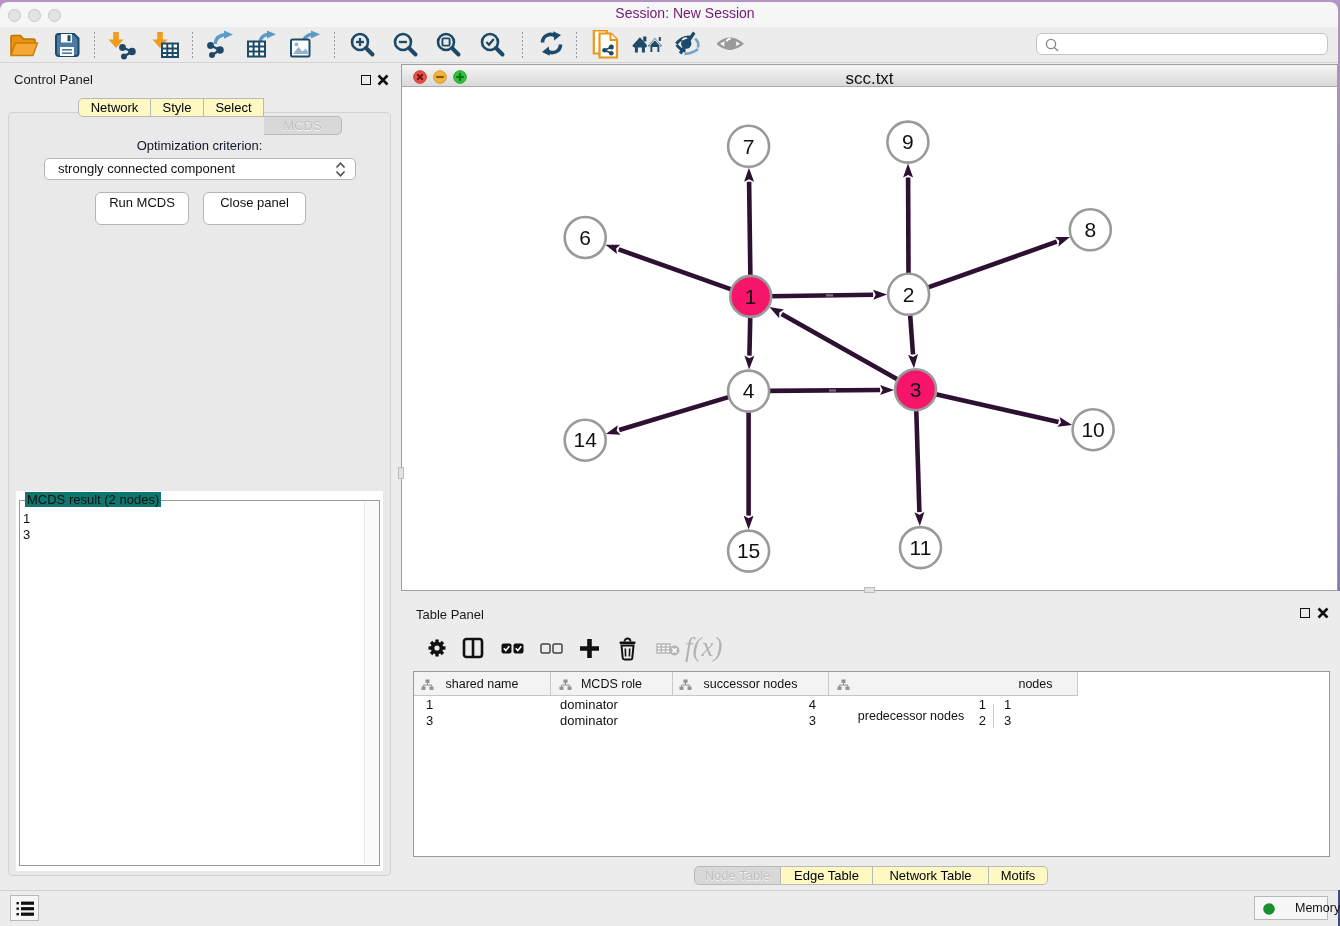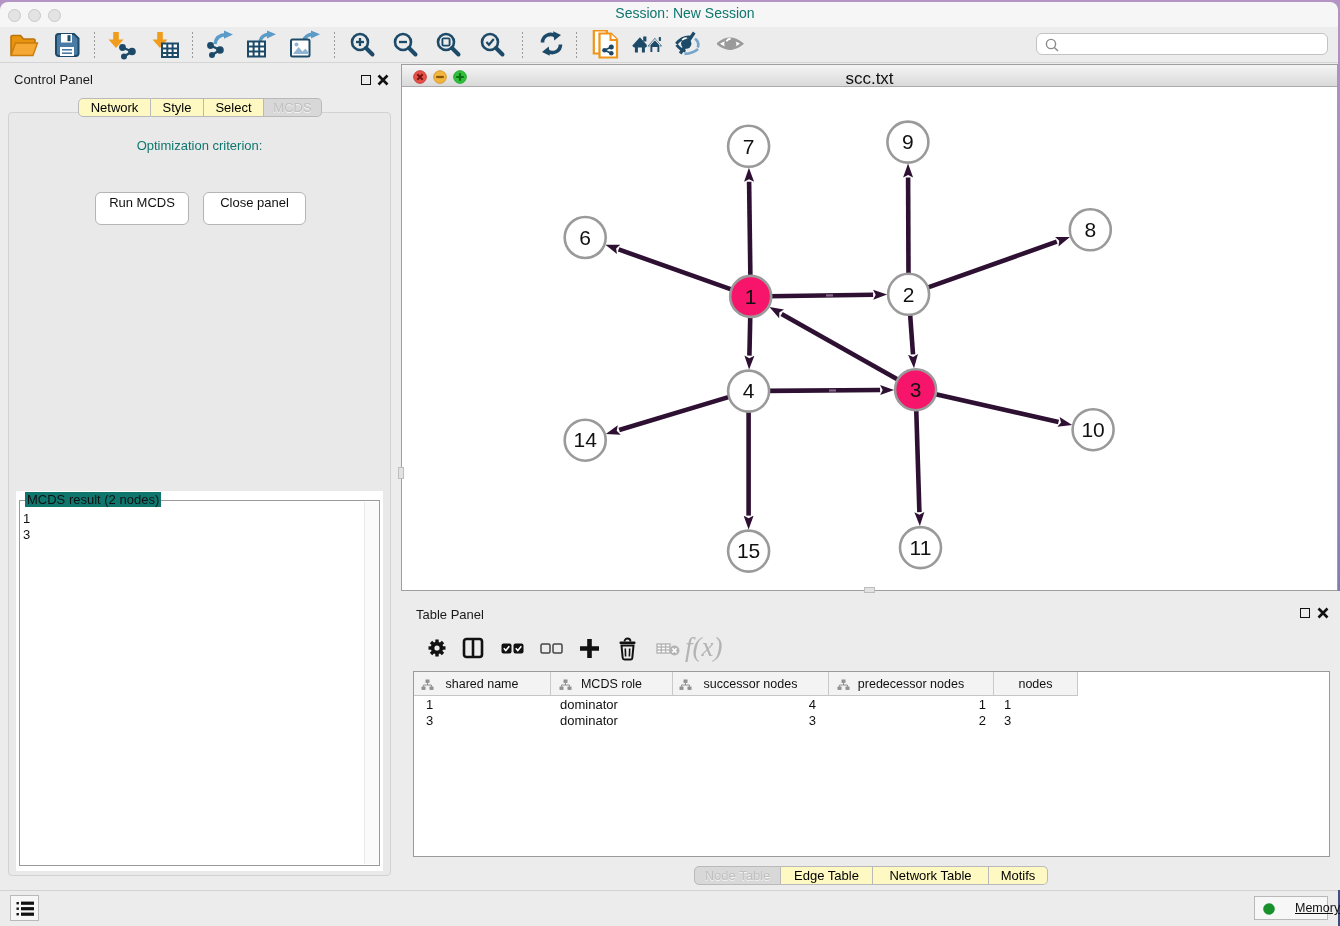--- a/index.html
+++ b/index.html
@@ -5,37 +5,37 @@
 * { margin:0; padding:0; box-sizing:border-box; }
 body { font-family:"Liberation Sans", sans-serif; }
 #win { position:relative; width:1340px; height:926px; background:#ececec; overflow:hidden; }
 .abs { position:absolute; }
 
 #desk-top { left:0; top:0; width:1340px; height:12px; background:#b394c5; }
 #desk-right { right:0; top:0; width:2px; height:926px; background:linear-gradient(#b394c5, #8a7fb4 60%, #3d4a80); }
 
 #titlebar { left:0; top:2px; width:1338px; height:25px; background:#f6f6f6; border-radius:8px 8px 0 0; }
 .tl { position:absolute; top:7px; width:13px; height:13px; border-radius:50%; background:#e3e3e3; border:1px solid #c9c9c9; }
-#title-text { width:100%; top:3px; text-align:center; font-size:14px; color:#0f766e;padding-left:32px; }
+#title-text { width:100%; top:3px; text-align:center; font-size:14px; color:#701a75;padding-left:32px; }
 
 #toolbar { left:0; top:27px; width:1338px; height:36px; background:#ececec; border-bottom:1px solid #d4d4d4; }
 .tbsep { position:absolute; top:5px; height:26px; width:1px; background-image:linear-gradient(#9a9a9a 50%, transparent 50%); background-size:1px 4px; }
 .tbi { position:absolute; top:3px; }
 
 #search { left:1036px; top:33px; width:292px; height:22px; background:#fff; border:1px solid #c3c3c3; border-radius:6px; }
 
 #cp-title { left:14px; top:72px; font-size:13px; color:#1a1a1a; }
 .panefloat { position:absolute; width:10px; height:10px; border:1.5px solid #111; background:transparent; }
 #cp-content { left:8px; top:112px; width:383px; height:764px; background:#e9e9e9; border:1px solid #d2d2d2; border-radius:4px; }
 .tabstrip { position:absolute; display:flex; }
 .tab { height:19px; font-size:13px; color:#000; background:#fef9c3; border:1px solid #b9b9b9; border-left:none; text-align:center; line-height:18px; }
 .tab.first { border-left:1px solid #b9b9b9; border-radius:5px 0 0 5px; }
 .tab.last { border-radius:0 5px 5px 0; }
 .tab.sel { background:#d8d8d8; color:#c0c0c0; text-shadow:0 1px 0 #f4f4f4; }
-#opt-label { left:0px; top:138px; width:399px; text-align:center; font-size:13px; color:#0f766e; }
+#opt-label { left:0px; top:138px; width:399px; text-align:center; font-size:13px; color:#0f172a; }
 #opt-select { left:44px; top:158px; width:312px; height:22px; background:#fff; border:1px solid #b5b5b5; border-radius:5px; font-size:13px; line-height:20px; padding-left:13px; color:#111; }
 .btn { position:absolute; height:33px; background:#fff; border:1px solid #b5b5b5; border-radius:6px; font-size:13px; text-align:center; line-height:19px; color:#111; }
 
 #mcds-box { left:16px; top:491px; width:367px; height:380px; background:#fff; }
 #mcds-border { left:19px; top:500px; width:361px; height:366px; border:1px solid #9a9a9a; }
 #mcds-legend { left:25px; top:492px; background:#0f766e; padding:0 2px; font-size:13px; color:#111; }
 #mcds-scroll { left:364px; top:502px; width:15px; height:362px; background:#fafafa; border-left:1px solid #e8e8e8; }
 .mcds-val { position:absolute; left:23px; font-size:13px; color:#111; }
 
 #netframe { left:401px; top:64px; width:937px; height:527px; border:1px solid #9f9f9f; background:#fff; }
@@ -204,23 +204,28 @@
   <div class="abs" id="cp-title">Control Panel</div>
   <div class="panefloat" style="left:361px; top:75px;"></div>
   <svg class="abs" style="left:377px; top:74px;" width="12" height="12">
       <path d="M1.5,1.5 L10.5,10.5 M10.5,1.5 L1.5,10.5" stroke="#111" stroke-width="2.6"></path>
     </svg>
   <div class="abs" id="cp-content"></div>
   <div class="tabstrip" style="left:78px; top:98px;">
     <div class="tab first" style="width:73px;">Network</div>
     <div class="tab" style="width:53px;">Style</div>
     <div class="tab" style="width:60px;">Select</div>
-    <div class="tab sel last" style="width:58px;">MCDS</div>
+    <div class="tab sel last" style="width:78px;margin-top:18px;">MCDS</div>
   </div>
   <div class="abs" id="opt-label">Optimization criterion:</div>
+  <div class="abs" id="opt-select">strongly connected component
+    <svg class="abs" style="right:9px; top:3px;" width="11" height="15">
+      <path d="M1.5,5.5 L5.5,1.2 L9.5,5.5" fill="none" stroke="#555" stroke-width="1.7"></path>
+      <path d="M1.5,9.5 L5.5,13.8 L9.5,9.5" fill="none" stroke="#555" stroke-width="1.7"></path>
+    </svg></div>
   <div class="btn" style="left:95px; top:192px; width:94px;">Run MCDS</div>
   <div class="btn" style="left:203px; top:192px; width:103px;">Close panel</div>
   <div class="abs" id="mcds-box"></div>
   <div class="abs" id="mcds-border"></div>
   <div class="abs" id="mcds-legend">MCDS result (2 nodes)</div>
   <div class="abs" id="mcds-scroll"></div>
   <div class="mcds-val" style="top:511px;">1</div>
   <div class="mcds-val" style="top:527px;">3</div>
 
   <div class="abs" id="netframe">
@@ -339,21 +344,21 @@
         <circle cx="18.5" cy="8.5" r="5" fill="#b4b4b4"></circle>
         <path d="M16.4,6.4 l4.2,4.2 M20.6,6.4 l-4.2,4.2" stroke="#fff" stroke-width="1.5"></path>
       </svg>
       <div class="abs" style="left:272px; top:-4px; font-family:'Liberation Serif', serif; font-style:italic; font-size:27px; color:#b4b4b4;">f(x)</div>
     </div>
     <div class="abs" id="tbl">
       <div class="abs" id="tbl-head">
         <div class="th" style="left:0; width:137px;">shared name</div>
         <div class="th" style="left:137px; width:122px;">MCDS role</div>
         <div class="th" style="left:259px; width:156px;">successor nodes</div>
-        <div class="th" style="left:415px; width:165px;">predecessor nodes</div>
+        <div class="th" style="left:415px; width:165px;margin-top:32px;">predecessor nodes</div>
         <div class="th" style="left:580px; width:84px;">nodes</div>
         <svg class="sorticon" style="left:7px;" width="13" height="12">
             <g fill="#909090">
               <rect x="4.5" y="0.5" width="4" height="3.4"></rect>
               <rect x="0.5" y="7.5" width="4" height="3.4"></rect>
               <rect x="8.5" y="7.5" width="4" height="3.4"></rect>
               <path d="M6.5,4 v2 M2.5,7.5 v-1.5 h8 v1.5" stroke="#909090" fill="none" stroke-width="1"></path>
             </g>
           </svg>
         <svg class="sorticon" style="left:145px;" width="13" height="12">
@@ -410,17 +415,17 @@
           <rect x="5" y="6.1" width="13" height="3.2"></rect>
         <rect x="0.5" y="12" width="2.4" height="2.4"></rect>
           <rect x="5" y="11.6" width="13" height="3.2"></rect>
       </g>
     </svg>
   </div>
   <div class="abs" id="membtn">
     <svg class="abs" style="left:8px; top:6px;" width="13" height="13">
         <circle cx="6" cy="6" r="5.8" fill="#18902c"></circle>
       </svg>
-    <span style="margin-left:40px;text-decoration:underline;">Memory</span>
+    <span style="margin-left:40px;">Memory</span>
   </div>
   <div class="abs" style="left:864px; top:587px; width:11px; height:6px; background:#e2e2e2; border:1px solid #bdbdbd;"></div>
   <div class="abs" style="left:398px; top:467px; width:6px; height:12px; background:#e2e2e2; border:1px solid #bdbdbd;"></div>
 </div>
 
 </body></html>

